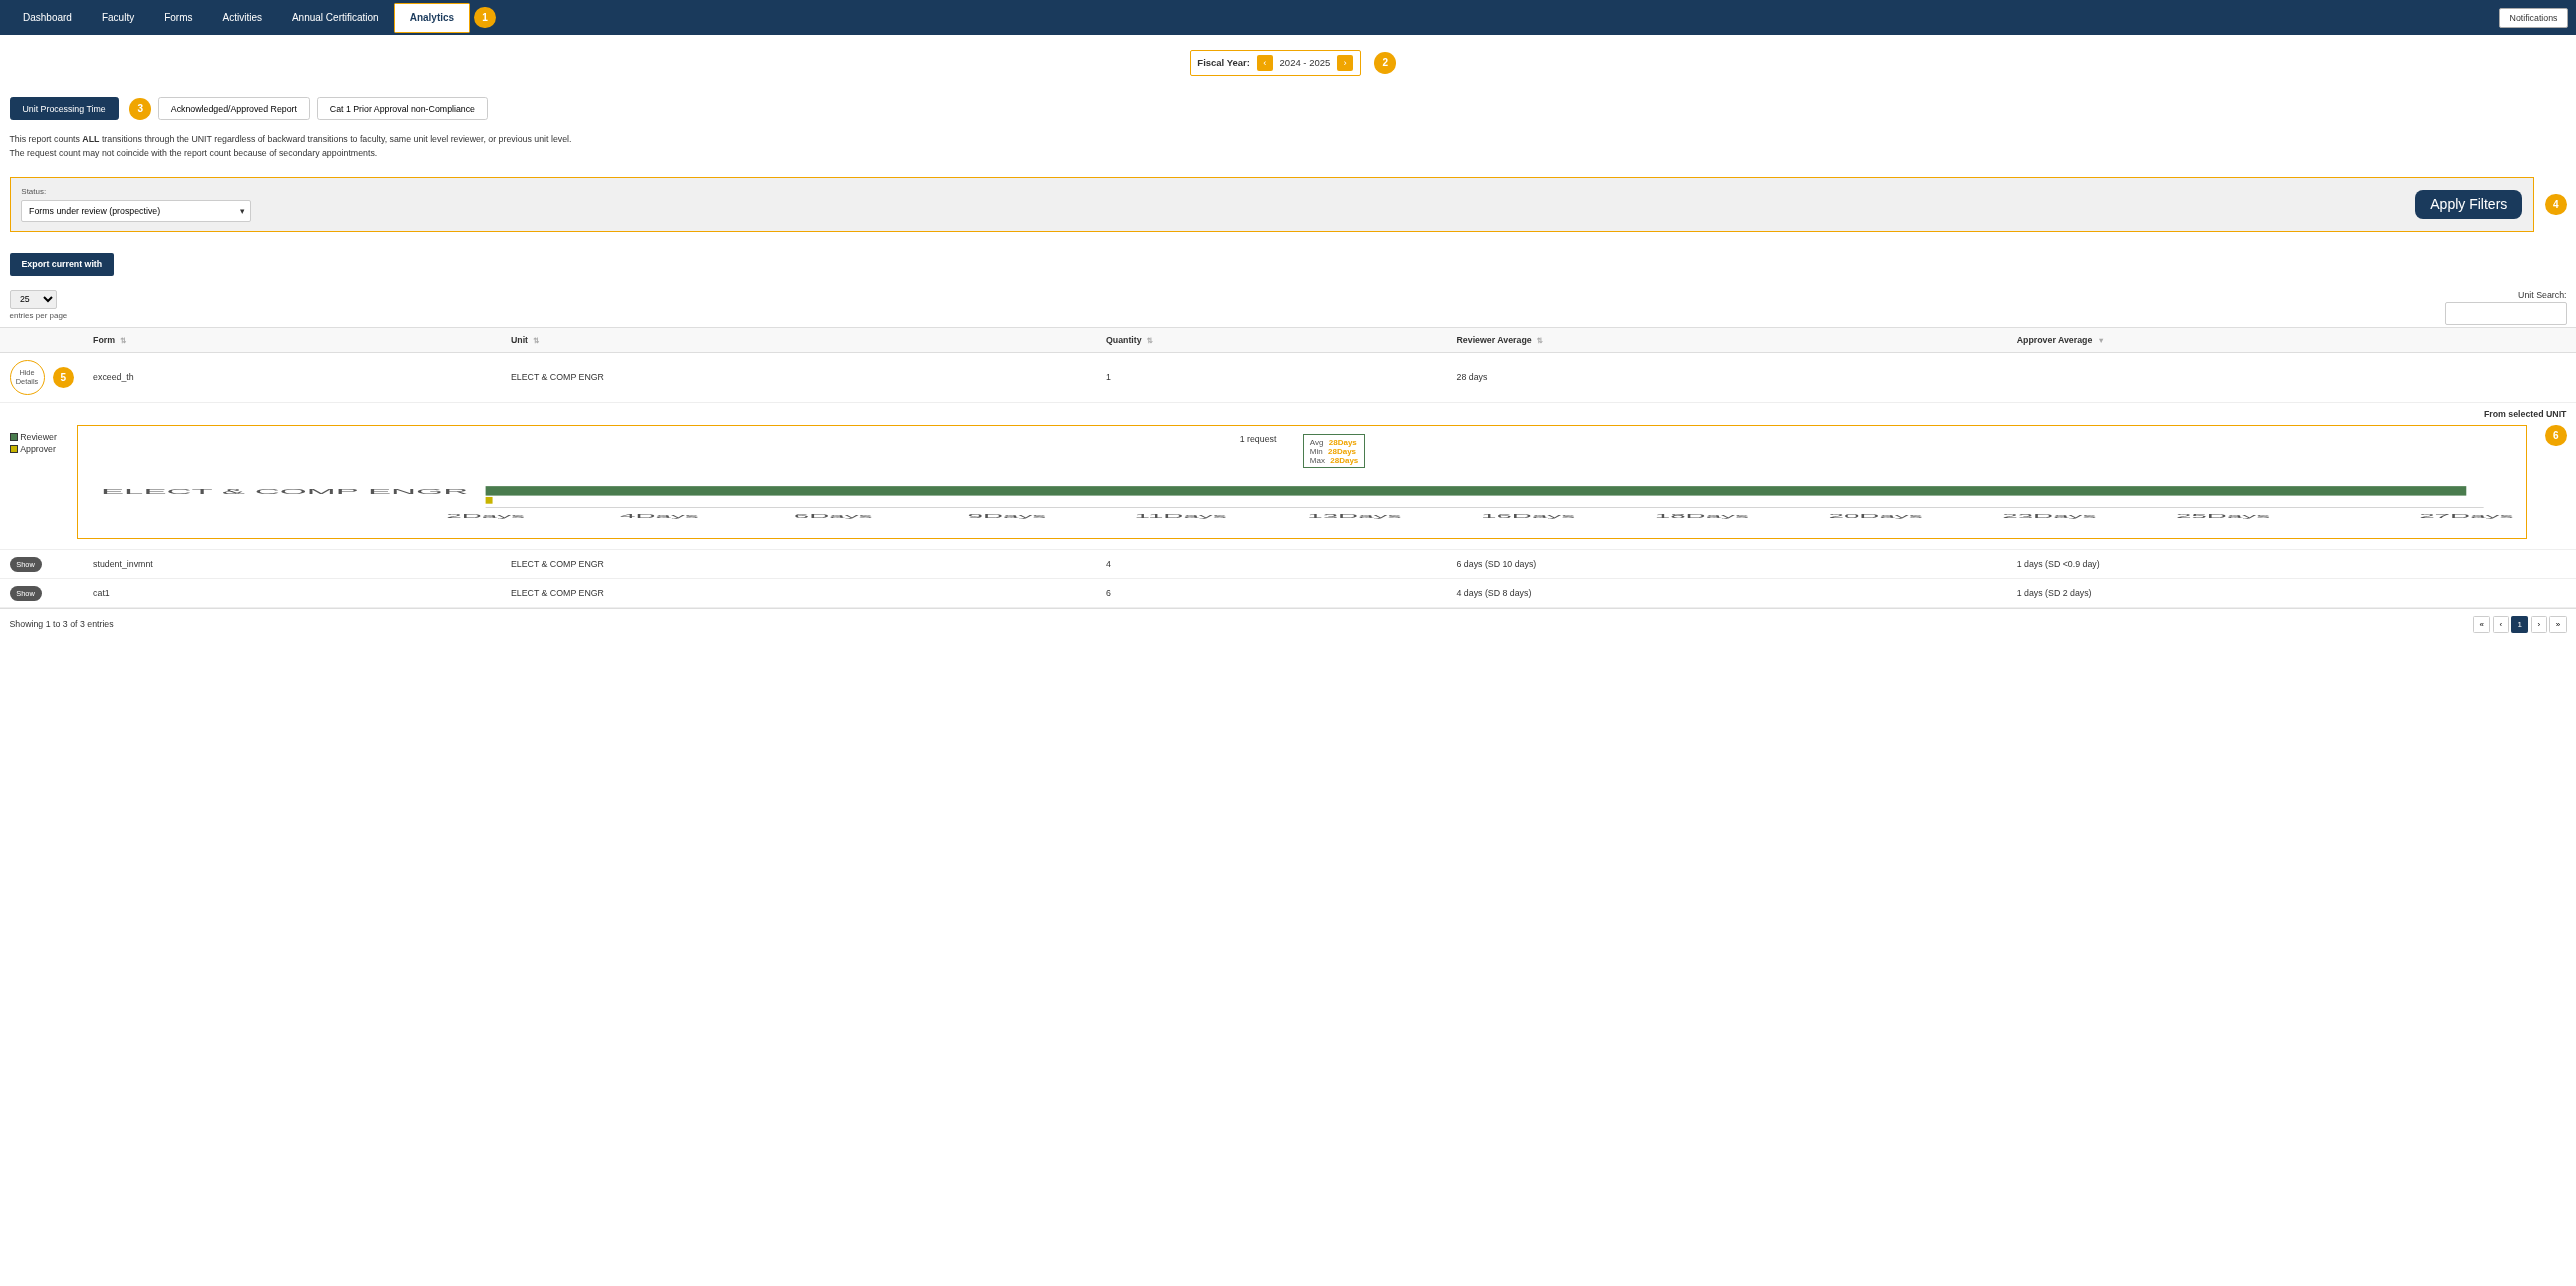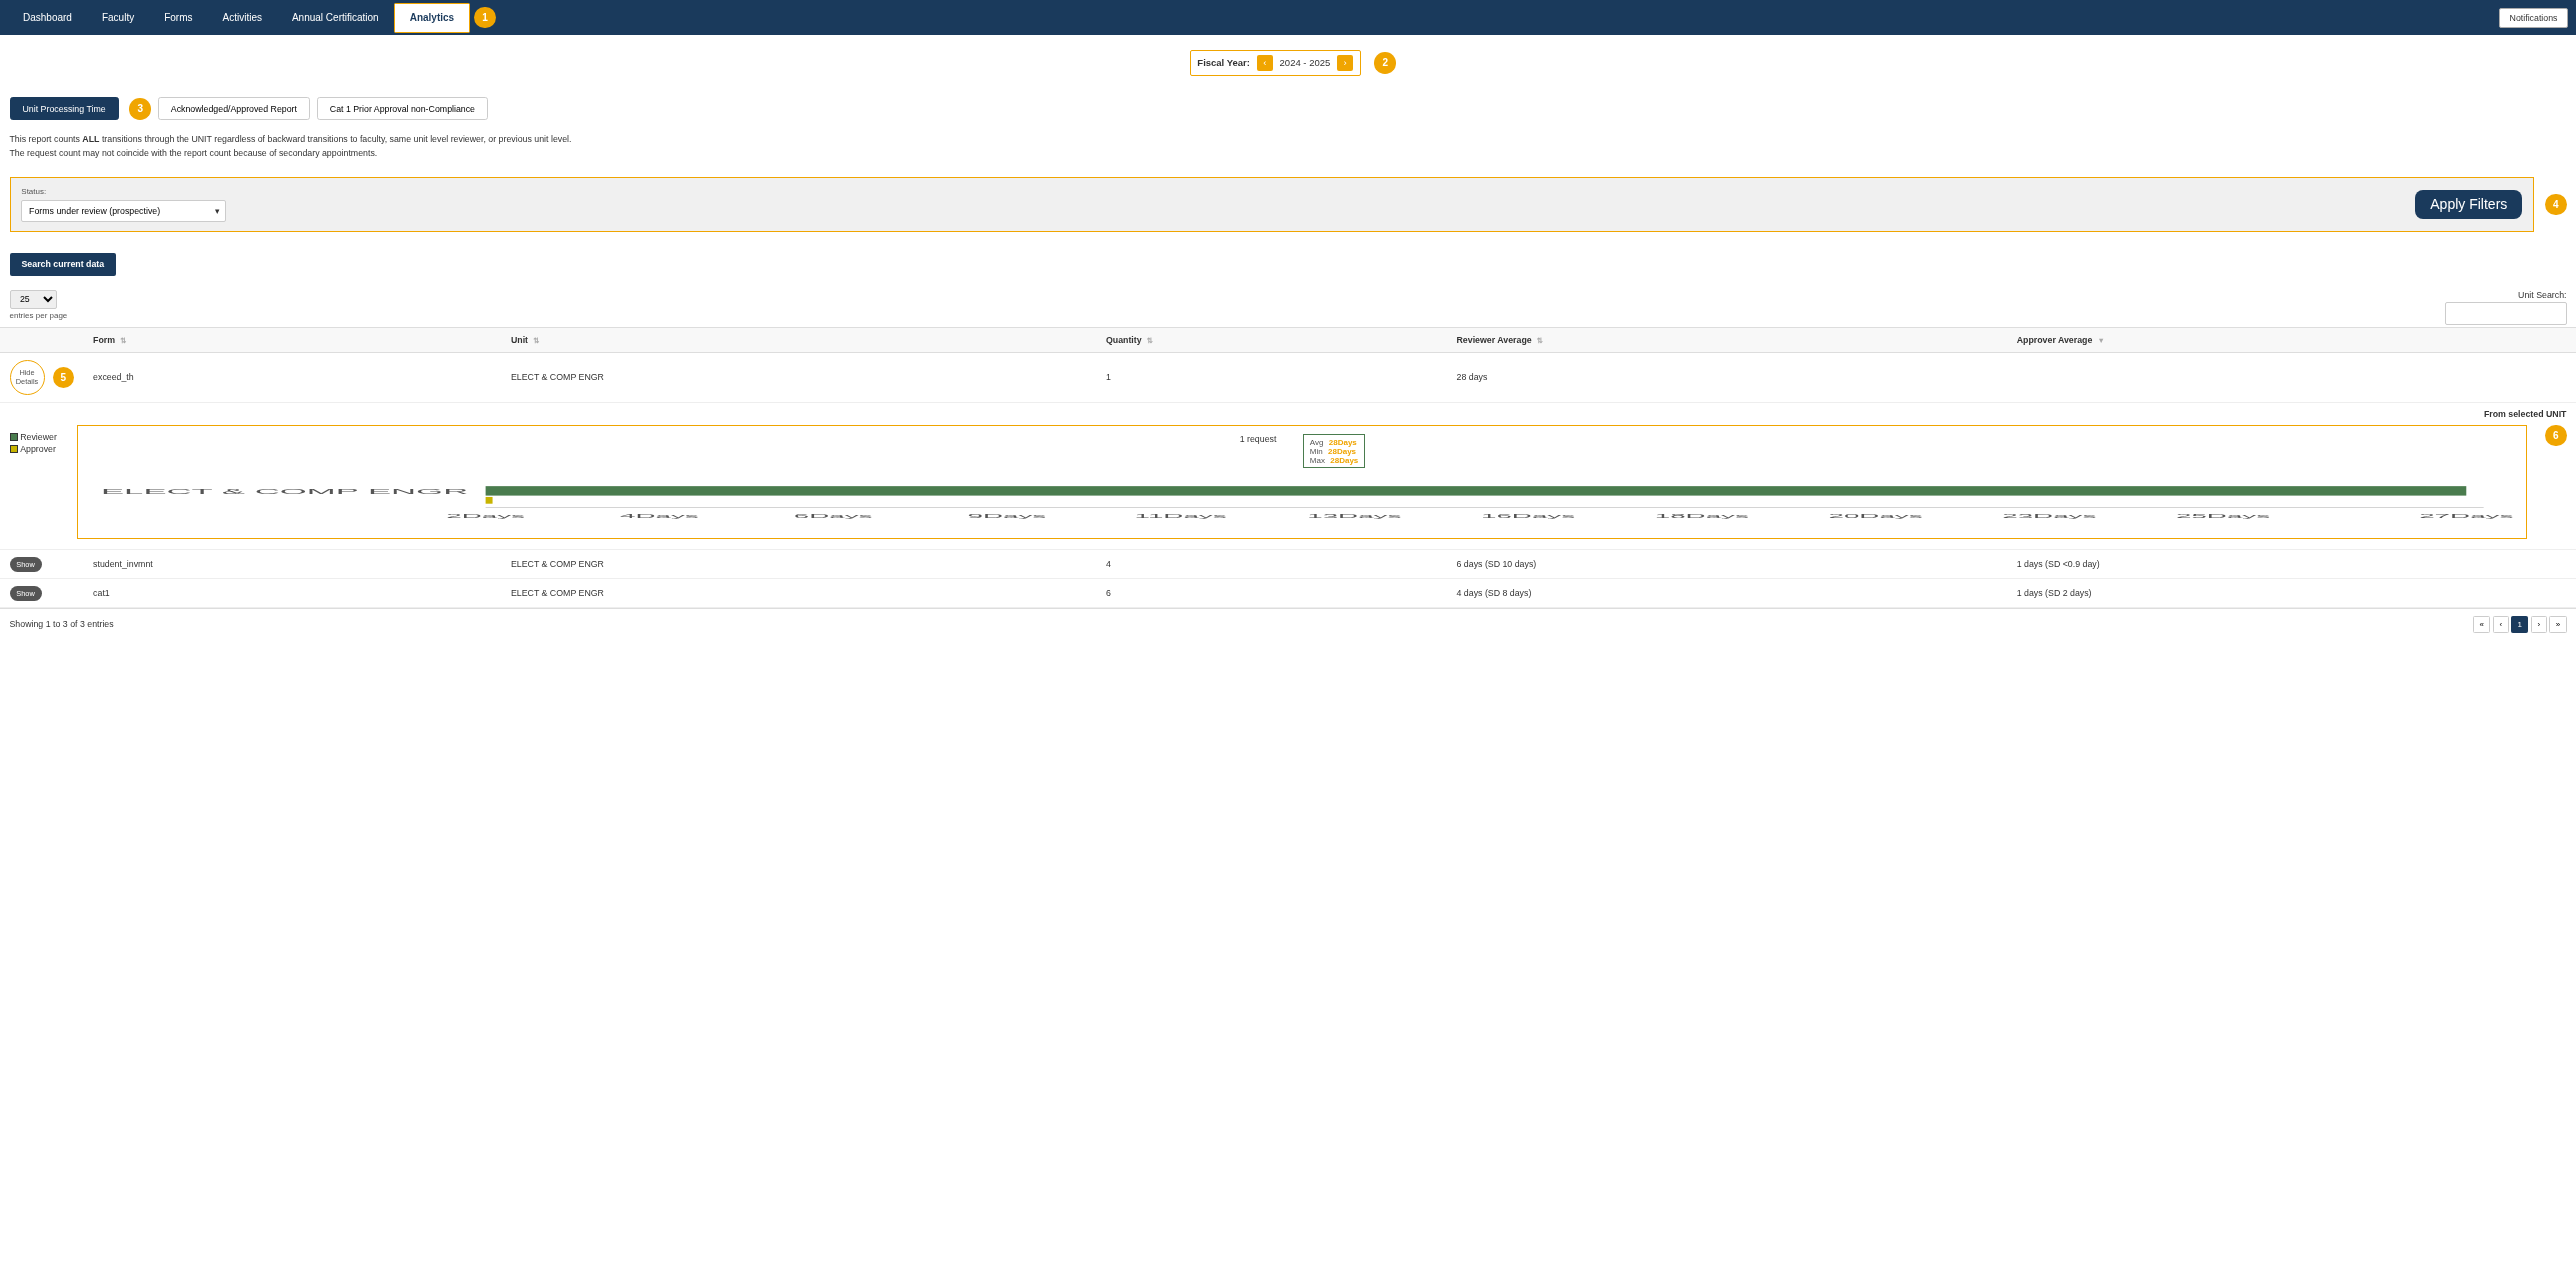--- a/index.html
+++ b/index.html
@@ -117,21 +117,21 @@
       padding: 9.5px 10.8px;
       display: flex;
       align-items: center;
       justify-content: space-between;
       margin: 6.8px 0;
       border: 1.4px solid #f0a500;
     }
     .filter-left { display: flex; flex-direction: column; gap: 4px; }
     .filter-label { font-size: 8px; color: #555; }
     .filter-select {
-      width: 205px;
+      width: 230px;
       padding: 4.7px 6.8px;
       border: 0.7px solid #ccc;
       border-radius: 2px;
       background: #fff;
       font-size: 8.8px;
       appearance: none;
       cursor: pointer;
     }
     .filter-select-wrap { position: relative; }
     .filter-select-wrap::after {
@@ -333,21 +333,21 @@
           <option>Closed</option>
         </select>
       </div>
     </div>
     <button class="apply-btn">Apply Filters</button>
   </div>
   <div class="step-badge">4</div>
 </div>
 
 <div class="export-row">
-  <button class="export-btn">Search current data</button>
+  <button class="export-btn">Export current with</button>
 </div>
 
 <div class="table-controls">
   <div>
     <select class="entries-select">
       <option>25</option>
       <option>50</option>
       <option>100</option>
     </select>
     <div class="entries-label">entries per page</div>

